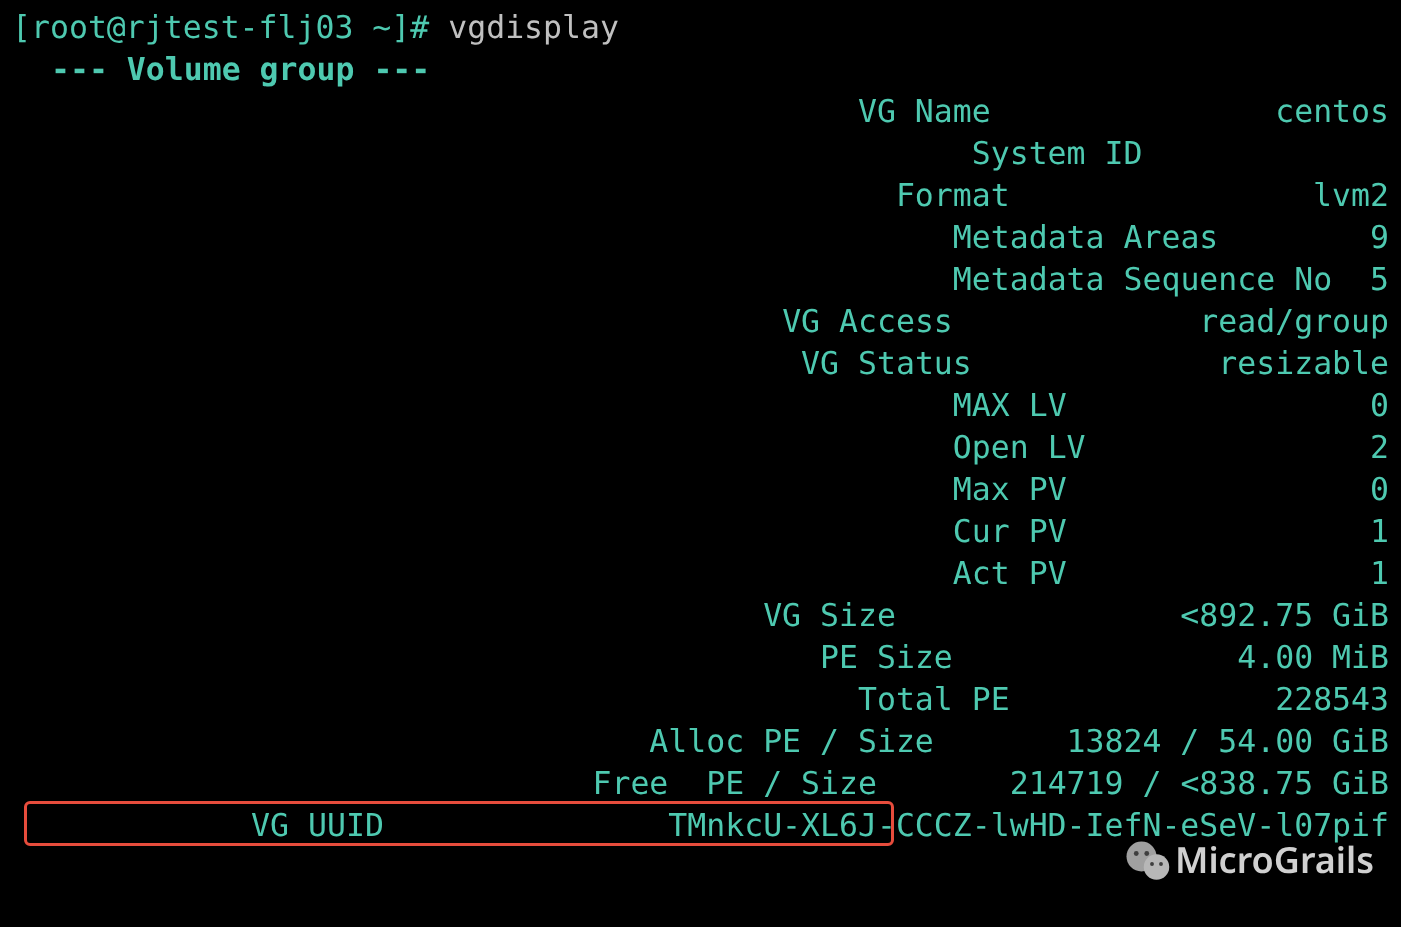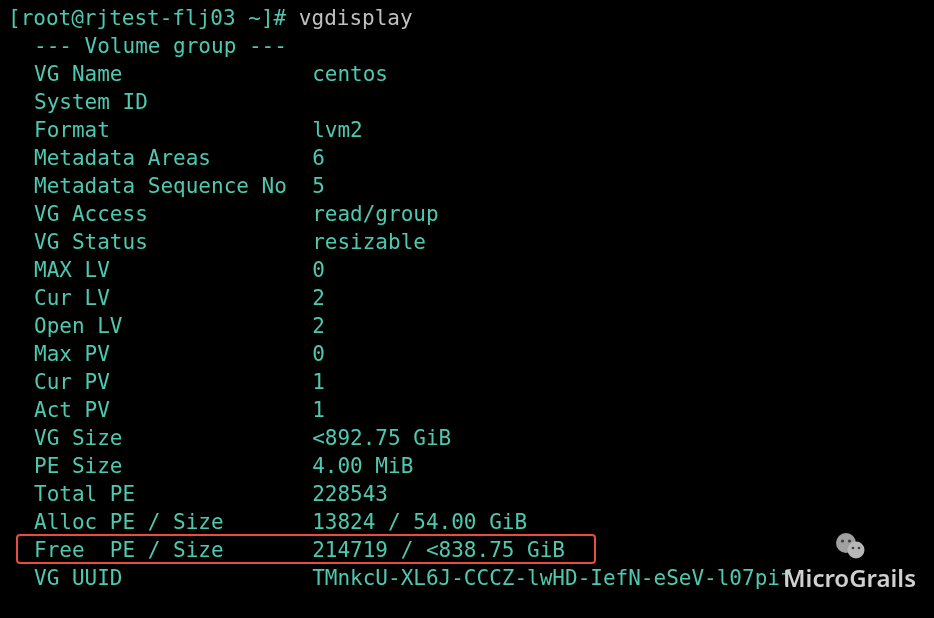--- a/index.html
+++ b/index.html
@@ -24,69 +24,69 @@
     }
     .bracket { color: #4ec9b0; }
     .user-host { color: #4ec9b0; margin-top: 29px; }
     .path { color: #4ec9b0; }
     .hash { color: #4ec9b0; }
     .cmd { color: #c0c0c0; margin-top: 46px; }
     .header-line {
       white-space: pre;
       color: #4ec9b0;
       padding-left: 26px;
+      font-weight: bold;
     }
     .data-line {
       white-space: pre;
       color: #4ec9b0;
       padding-left: 26px;
+      text-align: right;
     }
     .highlight-box {
       position: absolute;
       border: 2px solid #e74c3c;
       border-radius: 4px;
       pointer-events: none;
     }
     .watermark {
       position: absolute;
       bottom: 26px;
       right: 18px;
       font-size: 24px;
       font-weight: 600;
       color: #d0d0d0;
       font-family: system-ui, sans-serif;
       display: flex;
       align-items: center;
       gap: 0;
-      flex-direction: column;
     }
     .wechat-icon {
       width: 36px;
       height: 36px;
       opacity: 0.85;
     }
     .wechat-icon svg { width: 36px; height: 36px; }
   </style>
 </head>
 <body>
 
 <div class="prompt-line"><span class="bracket">[</span><span class="user-host">root@rjtest-flj03</span><span class="path"> ~</span><span class="bracket">]</span><span class="hash"># </span><span class="cmd">vgdisplay</span></div>
 
 <div class="header-line">--- Volume group ---</div>
 
 <div id="rows-container">
     <div class="data-line">VG Name               centos</div>
     <div class="data-line">System ID             </div>
     <div class="data-line">Format                lvm2</div>
-    <div class="data-line">Metadata Areas        6</div>
+    <div class="data-line">Metadata Areas        9</div>
     <div class="data-line">Metadata Sequence No  5</div>
     <div class="data-line">VG Access             read/group</div>
     <div class="data-line">VG Status             resizable</div>
     <div class="data-line">MAX LV                0</div>
-    <div class="data-line">Cur LV                2</div>
     <div class="data-line">Open LV               2</div>
     <div class="data-line">Max PV                0</div>
     <div class="data-line">Cur PV                1</div>
     <div class="data-line">Act PV                1</div>
     <div class="data-line">VG Size               &lt;892.75 GiB</div>
     <div class="data-line">PE Size               4.00 MiB</div>
     <div class="data-line">Total PE              228543</div>
     <div class="data-line">Alloc PE / Size       13824 / 54.00 GiB</div>
     <div class="data-line">Free  PE / Size       214719 / &lt;838.75 GiB</div>
     <div class="data-line">VG UUID               TMnkcU-XL6J-CCCZ-lwHD-IefN-eSeV-l07pif</div>

